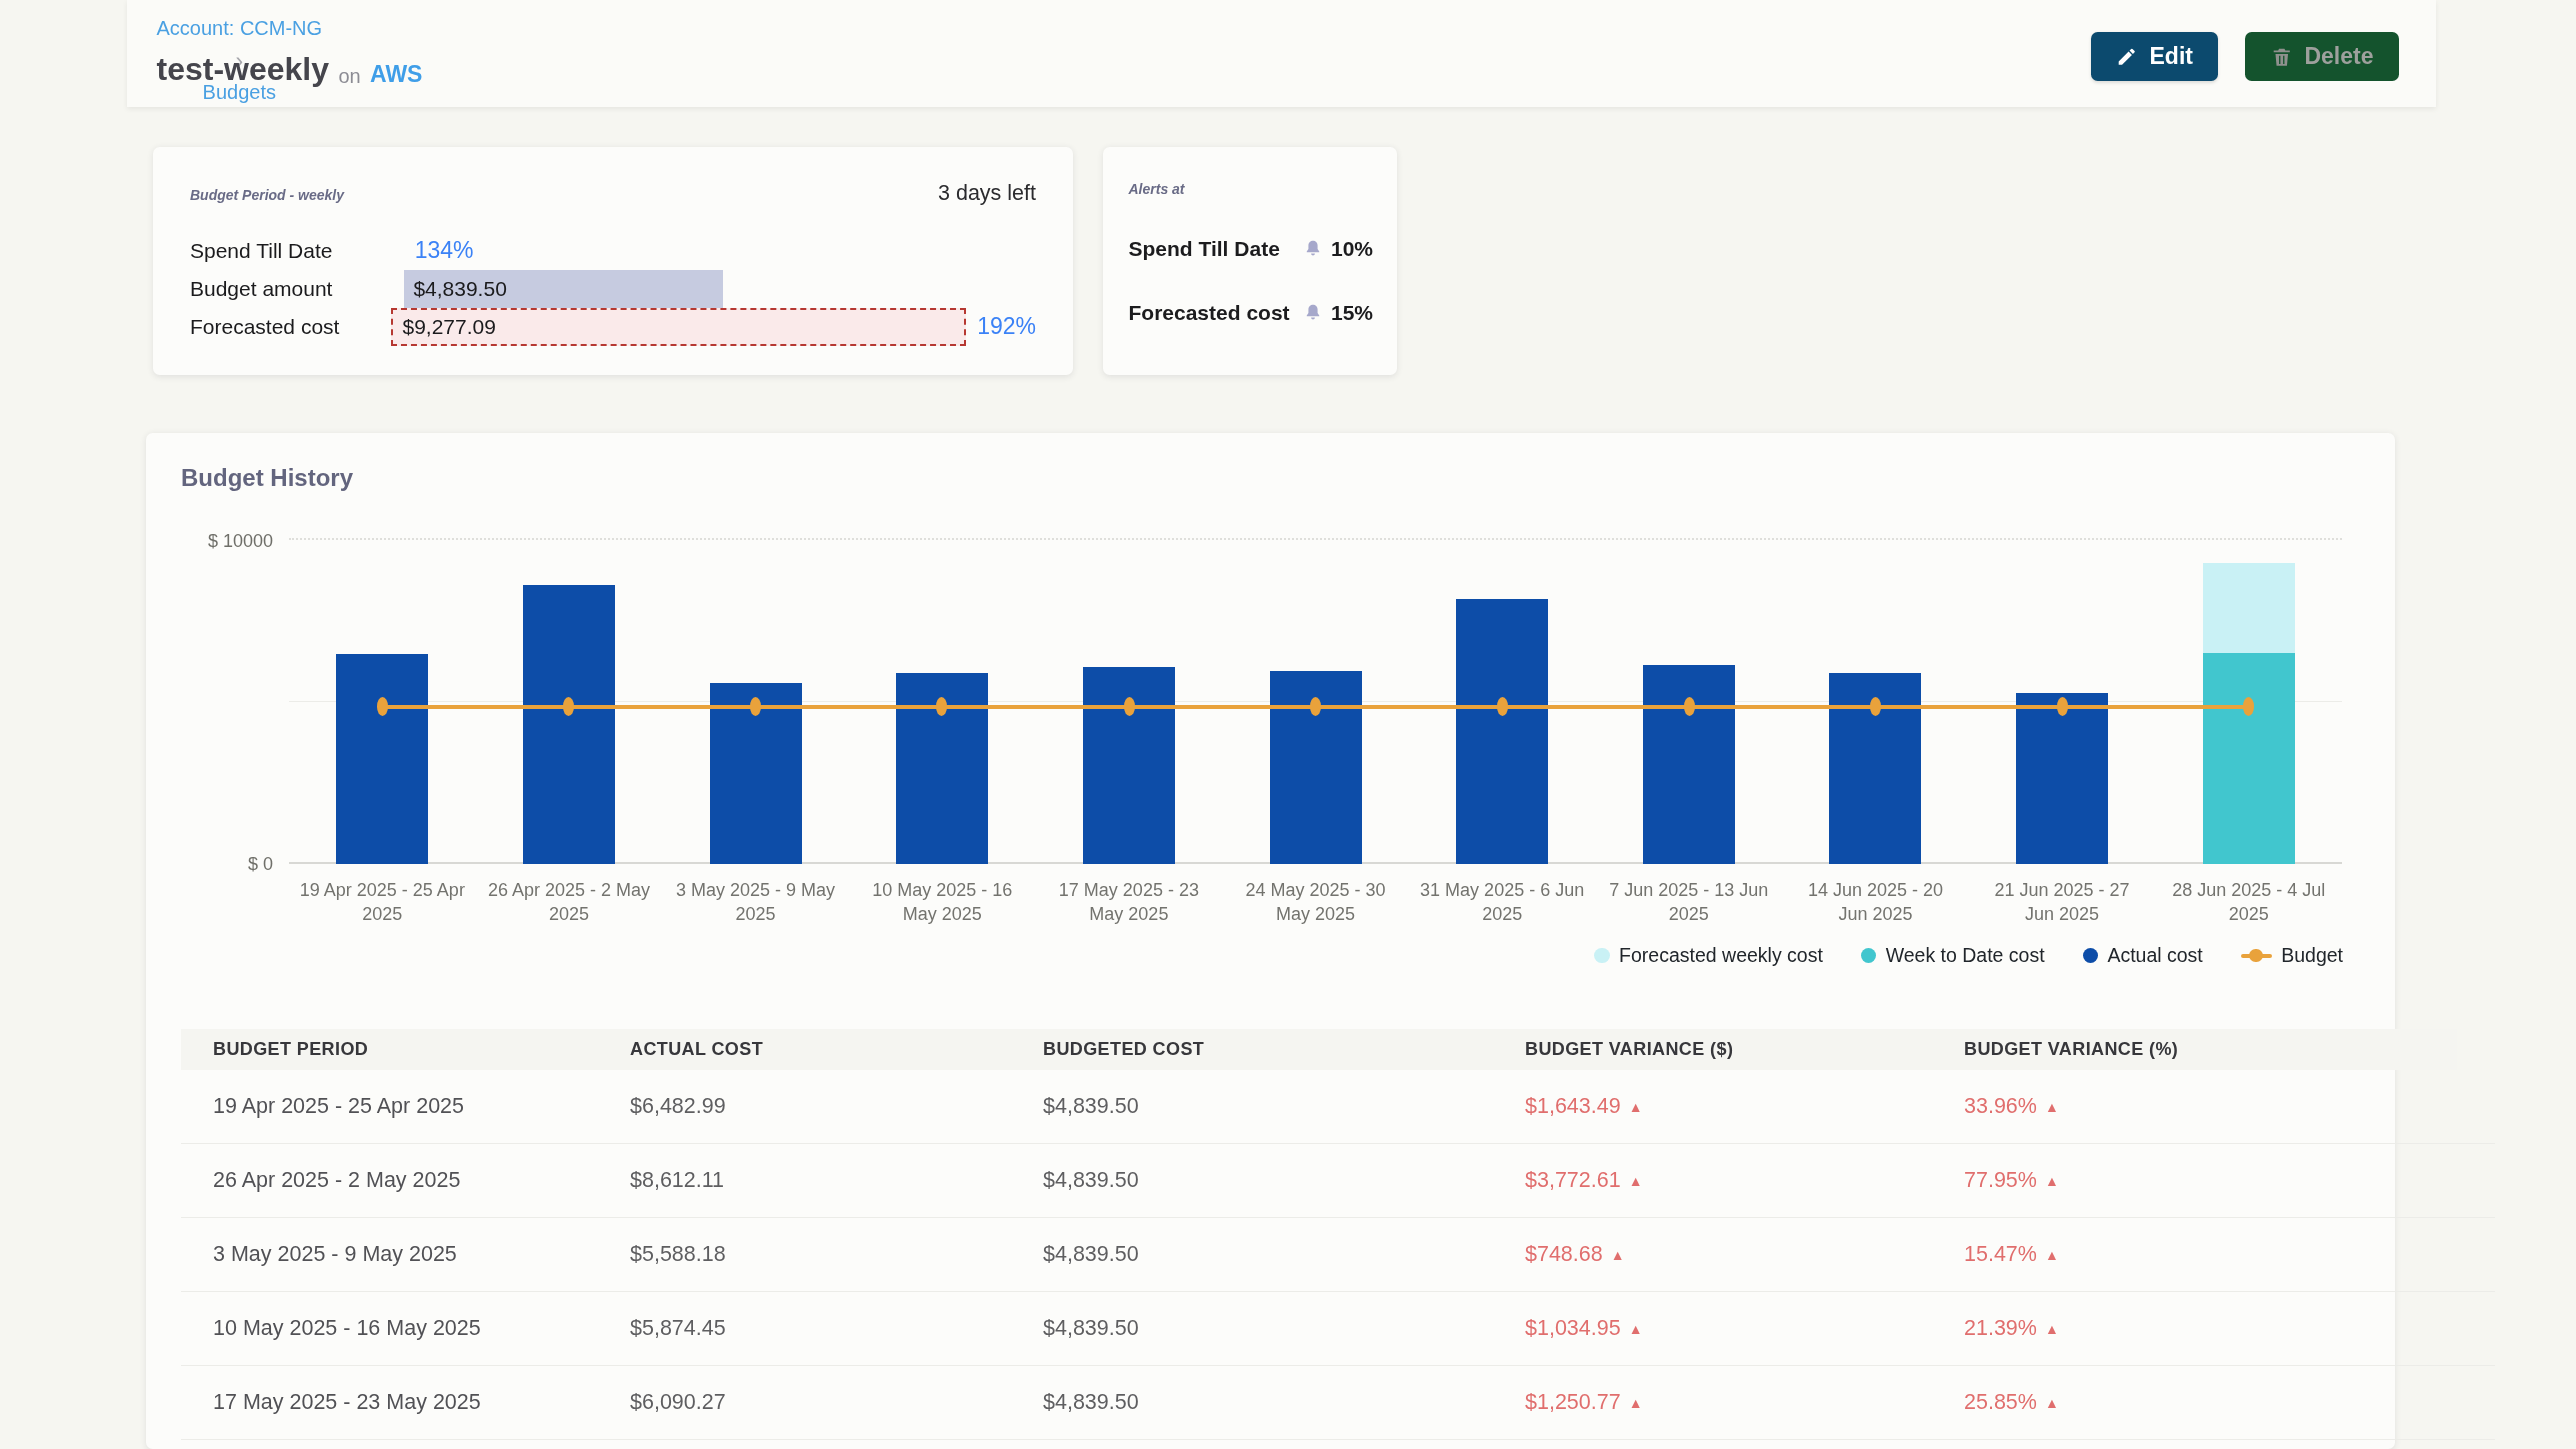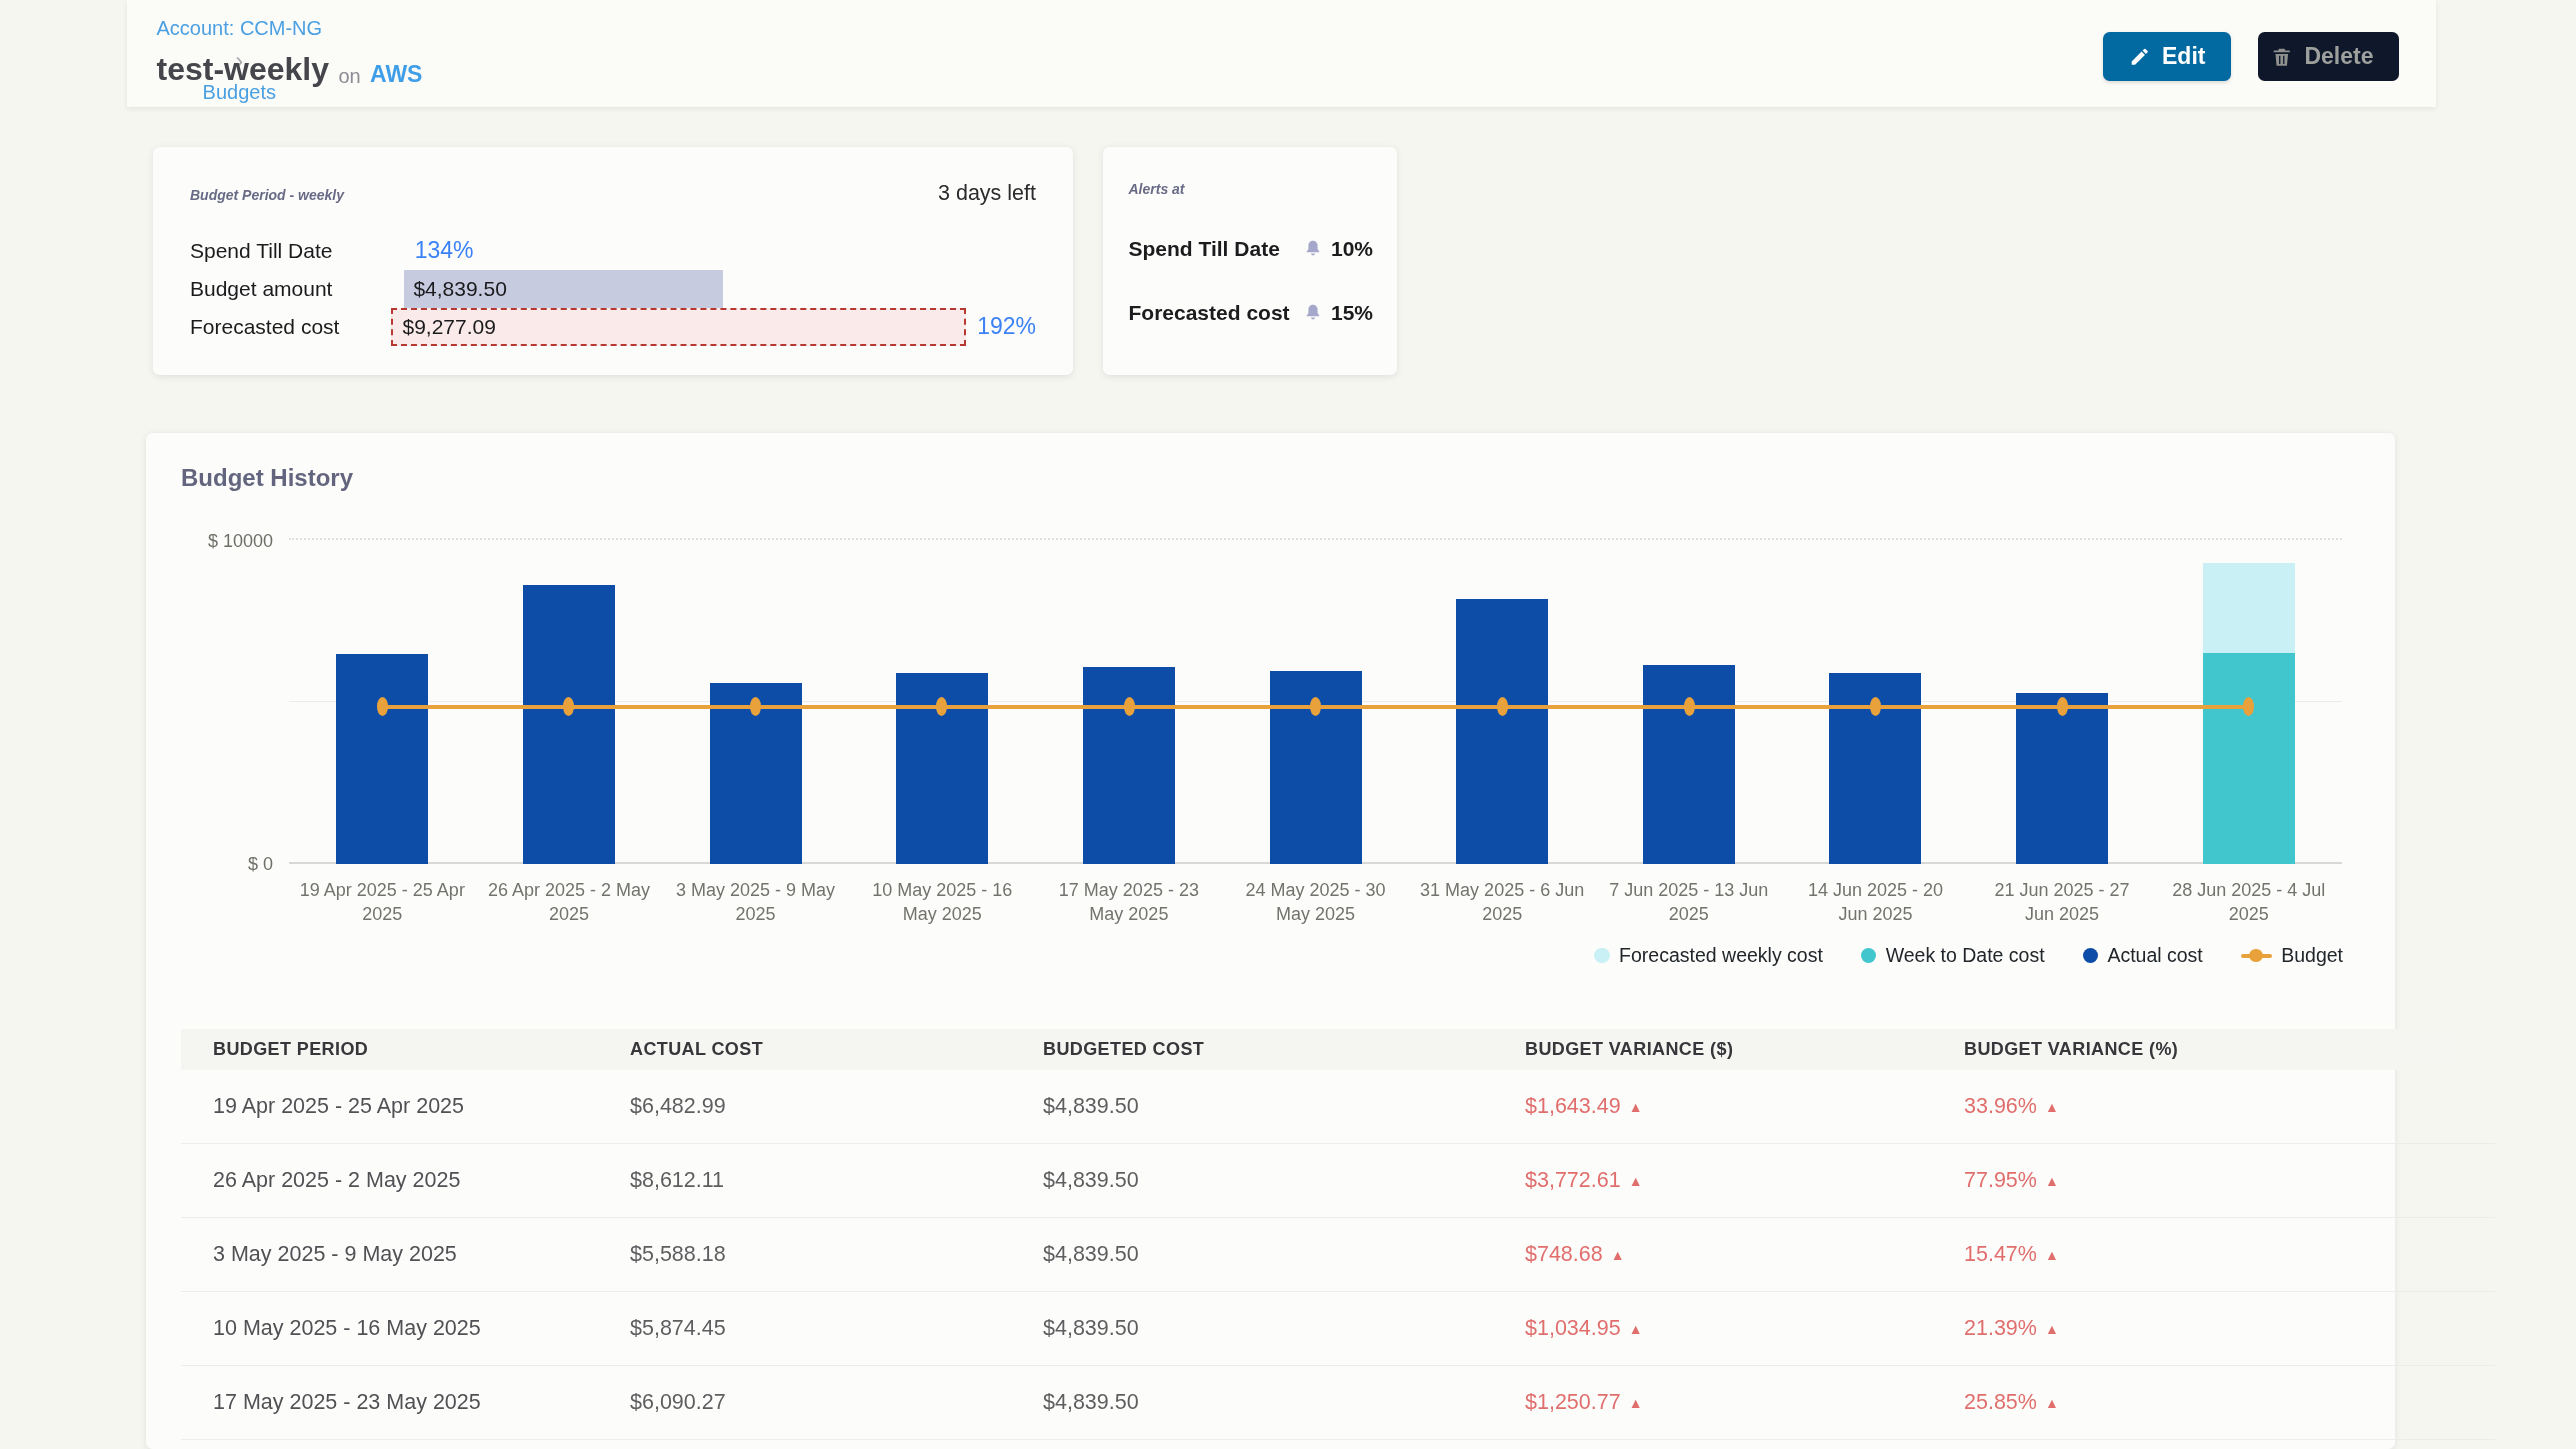--- a/index.html
+++ b/index.html
@@ -12,22 +12,22 @@
   .breadcrumb { position:absolute; left:29.5px; top:17px; font-size:20px; display:flex; align-items:center; gap:10.7px;flex-direction:column; }
   .crumb { color:#4AA0E2; cursor:pointer; }
   .crumb-sep { color:#A7A7AC; font-size:23px; line-height:20px; }
   .title-row { position:absolute; left:29.5px; top:51px; display:flex; align-items:flex-end; gap:9.4px; }
   .page-title { font-size:32px; font-weight:bold; color:#45454C; }
   .title-on { font-size:20px; color:#8C8C94; }
   .title-cloud { font-size:23px; font-weight:bold; color:#3F9EE8; }
   .hdr-buttons { position:absolute; right:37px; top:32px; display:flex; gap:27px; }
   .btn { height:49px; border-radius:6.7px; display:flex; align-items:center; justify-content:center;
          gap:12px; font-size:23px; font-weight:600; padding:0 25.5px; cursor:pointer; border:none; }
-  .btn-edit { background:#0369a1; color:#FFFFFF; box-shadow:0 1.3px 3.4px rgba(0,0,0,0.12);align-items:center; }
-  .btn-delete { background:#0f172a; color:#9EA09D;padding-left:13px; }
+  .btn-edit { background:#0c4a6e; color:#FFFFFF; box-shadow:0 1.3px 3.4px rgba(0,0,0,0.12);align-items:center; }
+  .btn-delete { background:#14532d; color:#9EA09D; }
   .btn svg { width:21.5px; height:21.5px; }
 
   
   .card { position:absolute; background:#FCFCFA; border-radius:6.7px;
           box-shadow:0 1.3px 6.7px rgba(40,41,61,0.10); }
   .card-budget-period { left:153px; top:147px; width:920px; height:228px; padding:34px 37px 0 37px; }
   .card-head { display:flex; justify-content:space-between; align-items:baseline; }
   .card-title { font-size:14px; font-weight:600; color:#696B86;font-style:italic; }
   .days-left { font-size:21.5px; font-weight:500; color:#2B2B2E; }
   .bp-rows { margin-top:25.5px; }

